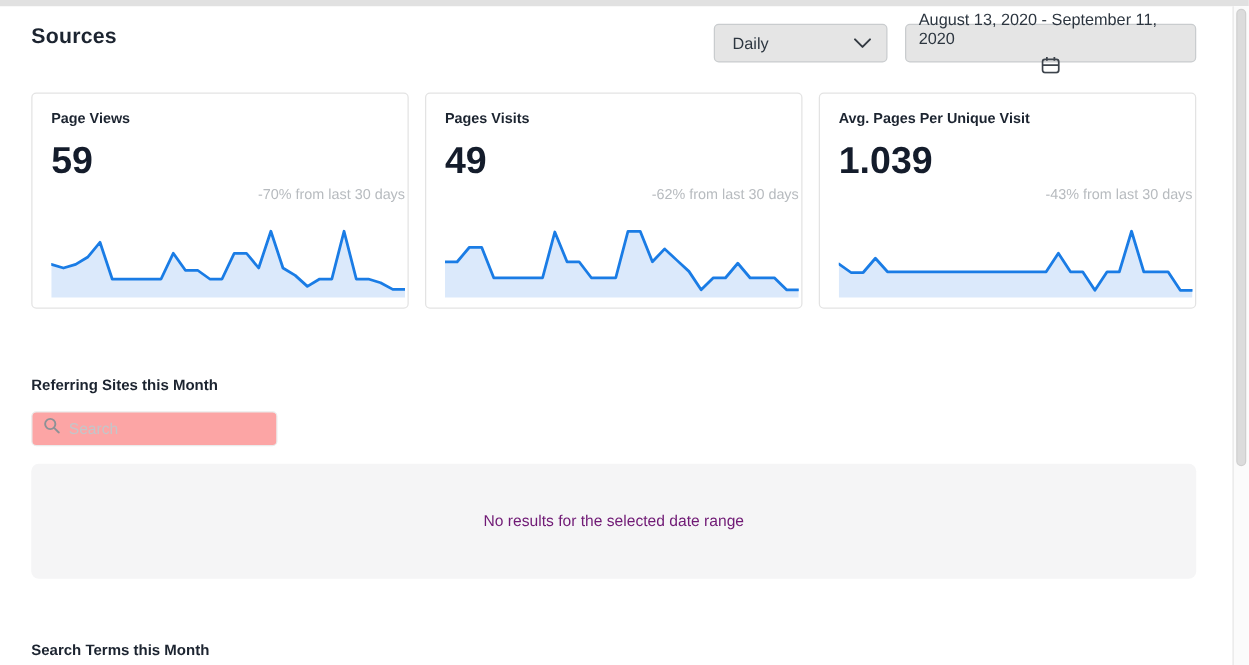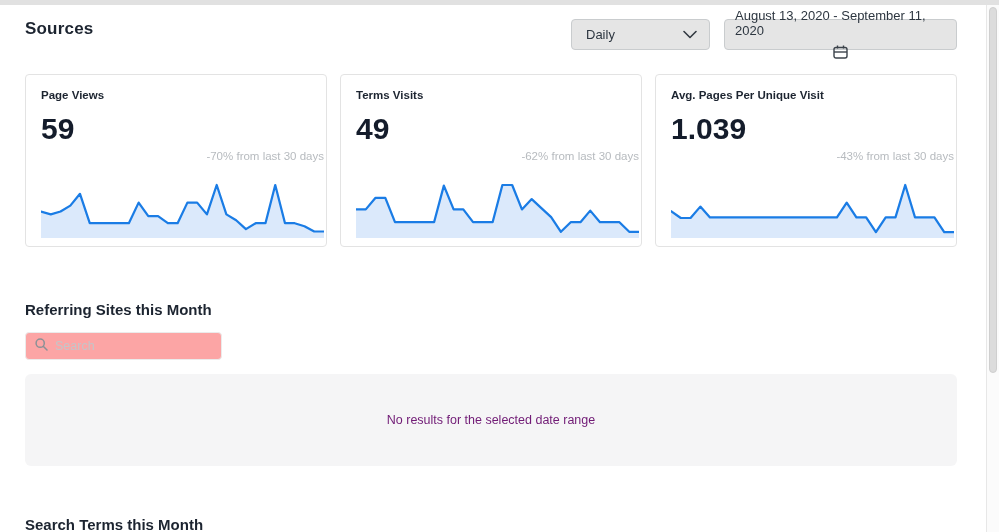--- a/index.html
+++ b/index.html
@@ -28,21 +28,21 @@
   
   .cards { display:flex; gap:13px; margin-top:23px; }
   .card { flex:1; height:173px; border:1px solid #e3e3e3; border-radius:4px;
     background:#fff; display:flex; flex-direction:column; padding:14px 2px 6px 15px; }
   .card-title { font-size:11.5px; font-weight:bold; color:#1c2430; }
   .card-value { font-size:30px; font-weight:700; color:#141c2b; margin-top:13px; line-height:1; }
   .card-change { font-size:11.5px; color:#b7bbbf; margin-top:6px;text-align:right; }
   .spark { margin-top:auto; width:100%; height:62px; display:block; }
 
   
-  .section-heading { font-size:15px; font-weight:bold; color:#1c2430; }
+  .section-heading { font-size:12px; font-weight:bold; color:#1c2430; }
   .referring { margin-top:54px; }
   .searchbox { margin-top:14px; width:197px; height:28px; background:#fca5a5;
     border:1px solid #ebebeb; border-radius:4px; display:flex; align-items:center; padding:0 9px; gap:7px; }
   .searchbox input { border:none; outline:none; background:transparent; width:140px;
     font-size:12.5px; color:#444; font-family:inherit; }
   .searchbox input::placeholder { color:#c3c6c9; }
 
   .empty-panel { margin-top:14px; width:100%; height:92px; background:#f5f5f6;
     border-radius:6px; display:flex; align-items:center; justify-content:center; }
   .empty-text { font-size:12.5px; color:#701a75; }
@@ -85,21 +85,21 @@
     <div class="card">
       <div class="card-title">Page Views</div>
       <div class="card-value">59</div>
       <div class="card-change">-70% from last 30 days</div>
       <svg class="spark" viewBox="0 0 278 62" preserveAspectRatio="none">
           <polygon points="0,60 0.0,33.5 9.6,36.4 19.2,33.5 28.8,27.6 38.3,15.8 47.9,45.2 57.5,45.2 67.1,45.2 76.7,45.2 86.3,45.2 95.9,24.6 105.4,38.2 115.0,38.2 124.6,45.2 134.2,45.2 143.8,24.6 153.4,24.6 163.0,36.4 172.6,7.0 182.1,36.4 191.7,42.3 201.3,51.1 210.9,45.2 220.5,45.2 230.1,7.0 239.7,45.2 249.2,45.2 258.8,48.2 268.4,53.5 278.0,53.5 278,60" fill="#dbe9fb"></polygon>
           <polyline points="0.0,33.5 9.6,36.4 19.2,33.5 28.8,27.6 38.3,15.8 47.9,45.2 57.5,45.2 67.1,45.2 76.7,45.2 86.3,45.2 95.9,24.6 105.4,38.2 115.0,38.2 124.6,45.2 134.2,45.2 143.8,24.6 153.4,24.6 163.0,36.4 172.6,7.0 182.1,36.4 191.7,42.3 201.3,51.1 210.9,45.2 220.5,45.2 230.1,7.0 239.7,45.2 249.2,45.2 258.8,48.2 268.4,53.5 278.0,53.5" fill="none" stroke="#1a7ce5" stroke-width="2.2" stroke-linejoin="round" stroke-linecap="round"></polyline>
         </svg>
     </div>
     <div class="card">
-      <div class="card-title">Terms Visits</div>
+      <div class="card-title">Pages Visits</div>
       <div class="card-value">49</div>
       <div class="card-change">-62% from last 30 days</div>
       <svg class="spark" viewBox="0 0 278 62" preserveAspectRatio="none">
           <polygon points="0,60 0.0,31.4 9.6,31.4 19.2,19.8 28.8,19.8 38.3,44.2 47.9,44.2 57.5,44.2 67.1,44.2 76.7,44.2 86.3,7.6 95.9,31.4 105.4,31.4 115.0,44.2 124.6,44.2 134.2,44.2 143.8,7.0 153.4,7.0 163.0,31.4 172.6,21.1 182.1,30.1 191.7,39.1 201.3,53.8 210.9,44.2 220.5,44.2 230.1,32.6 239.7,44.2 249.2,44.2 258.8,44.2 268.4,53.8 278.0,53.8 278,60" fill="#dbe9fb"></polygon>
           <polyline points="0.0,31.4 9.6,31.4 19.2,19.8 28.8,19.8 38.3,44.2 47.9,44.2 57.5,44.2 67.1,44.2 76.7,44.2 86.3,7.6 95.9,31.4 105.4,31.4 115.0,44.2 124.6,44.2 134.2,44.2 143.8,7.0 153.4,7.0 163.0,31.4 172.6,21.1 182.1,30.1 191.7,39.1 201.3,53.8 210.9,44.2 220.5,44.2 230.1,32.6 239.7,44.2 249.2,44.2 258.8,44.2 268.4,53.8 278.0,53.8" fill="none" stroke="#1a7ce5" stroke-width="2.2" stroke-linejoin="round" stroke-linecap="round"></polyline>
         </svg>
     </div>
     <div class="card">
       <div class="card-title">Avg. Pages Per Unique Visit</div>
       <div class="card-value">1.039</div>

